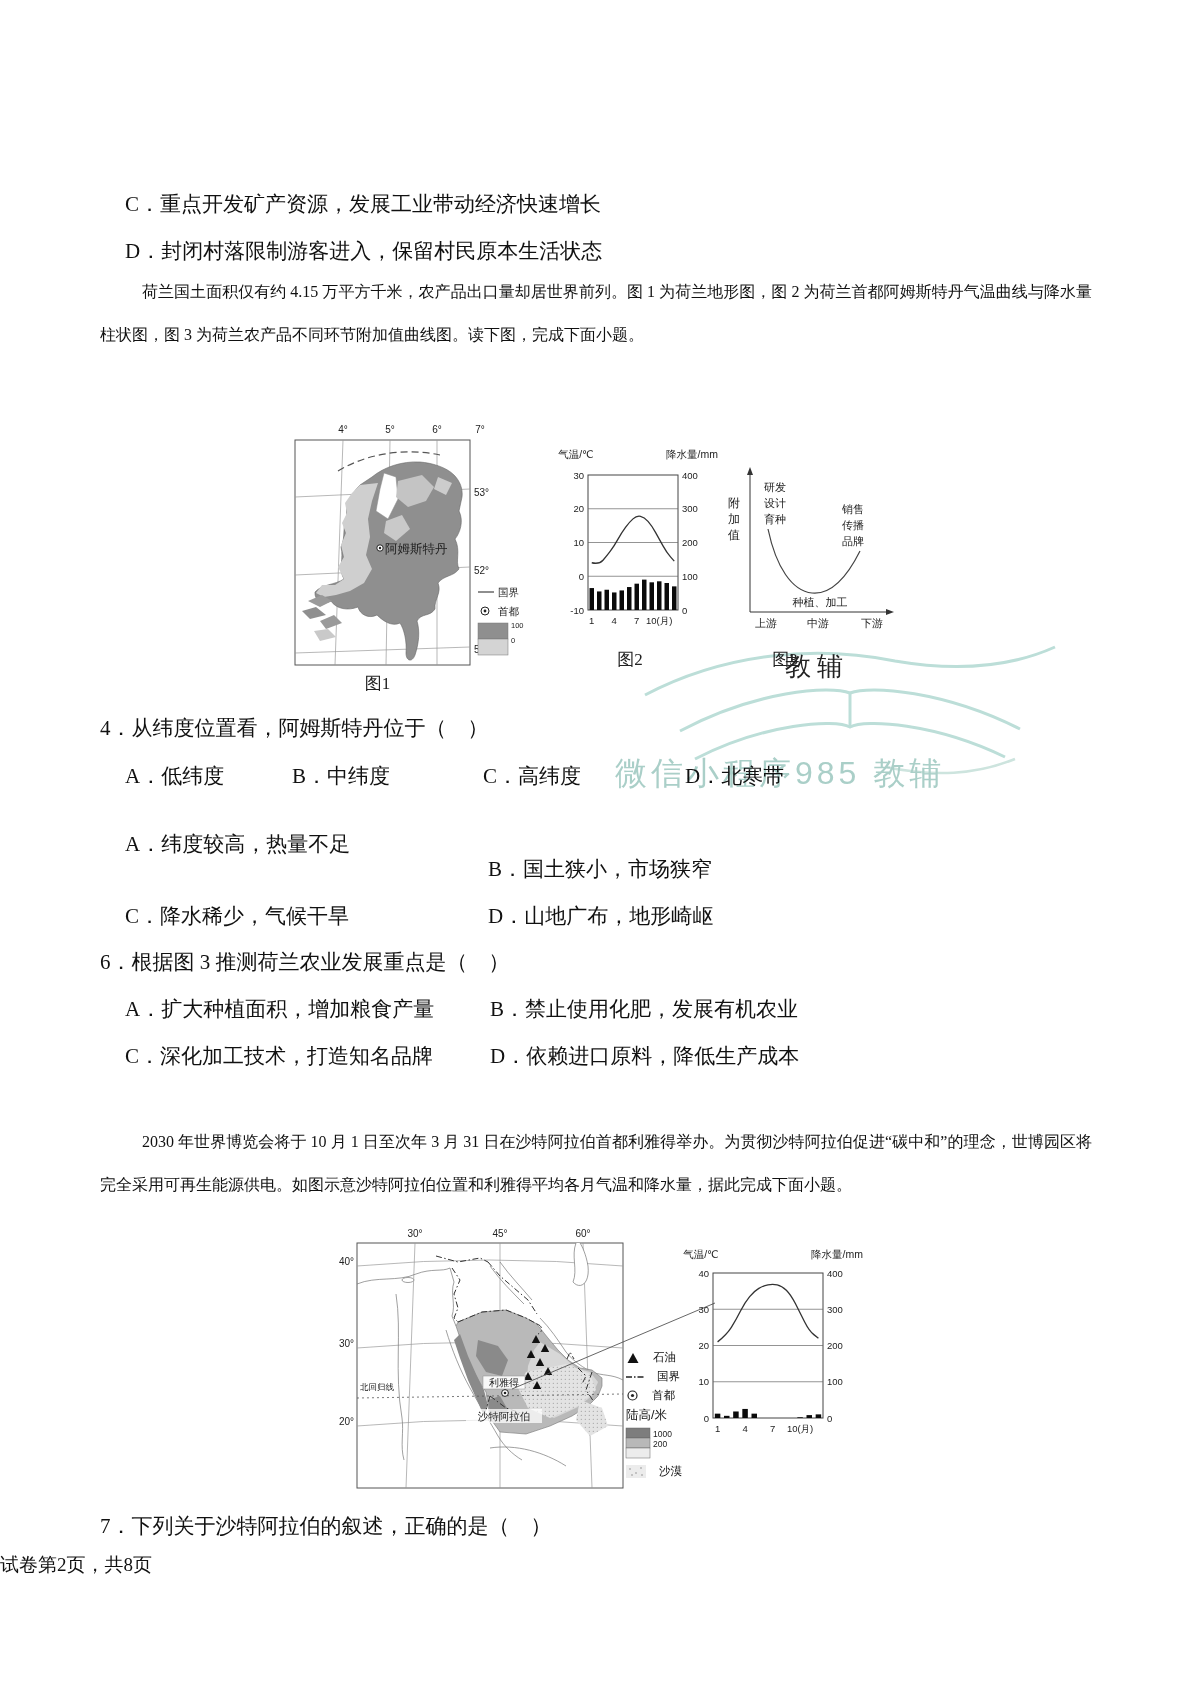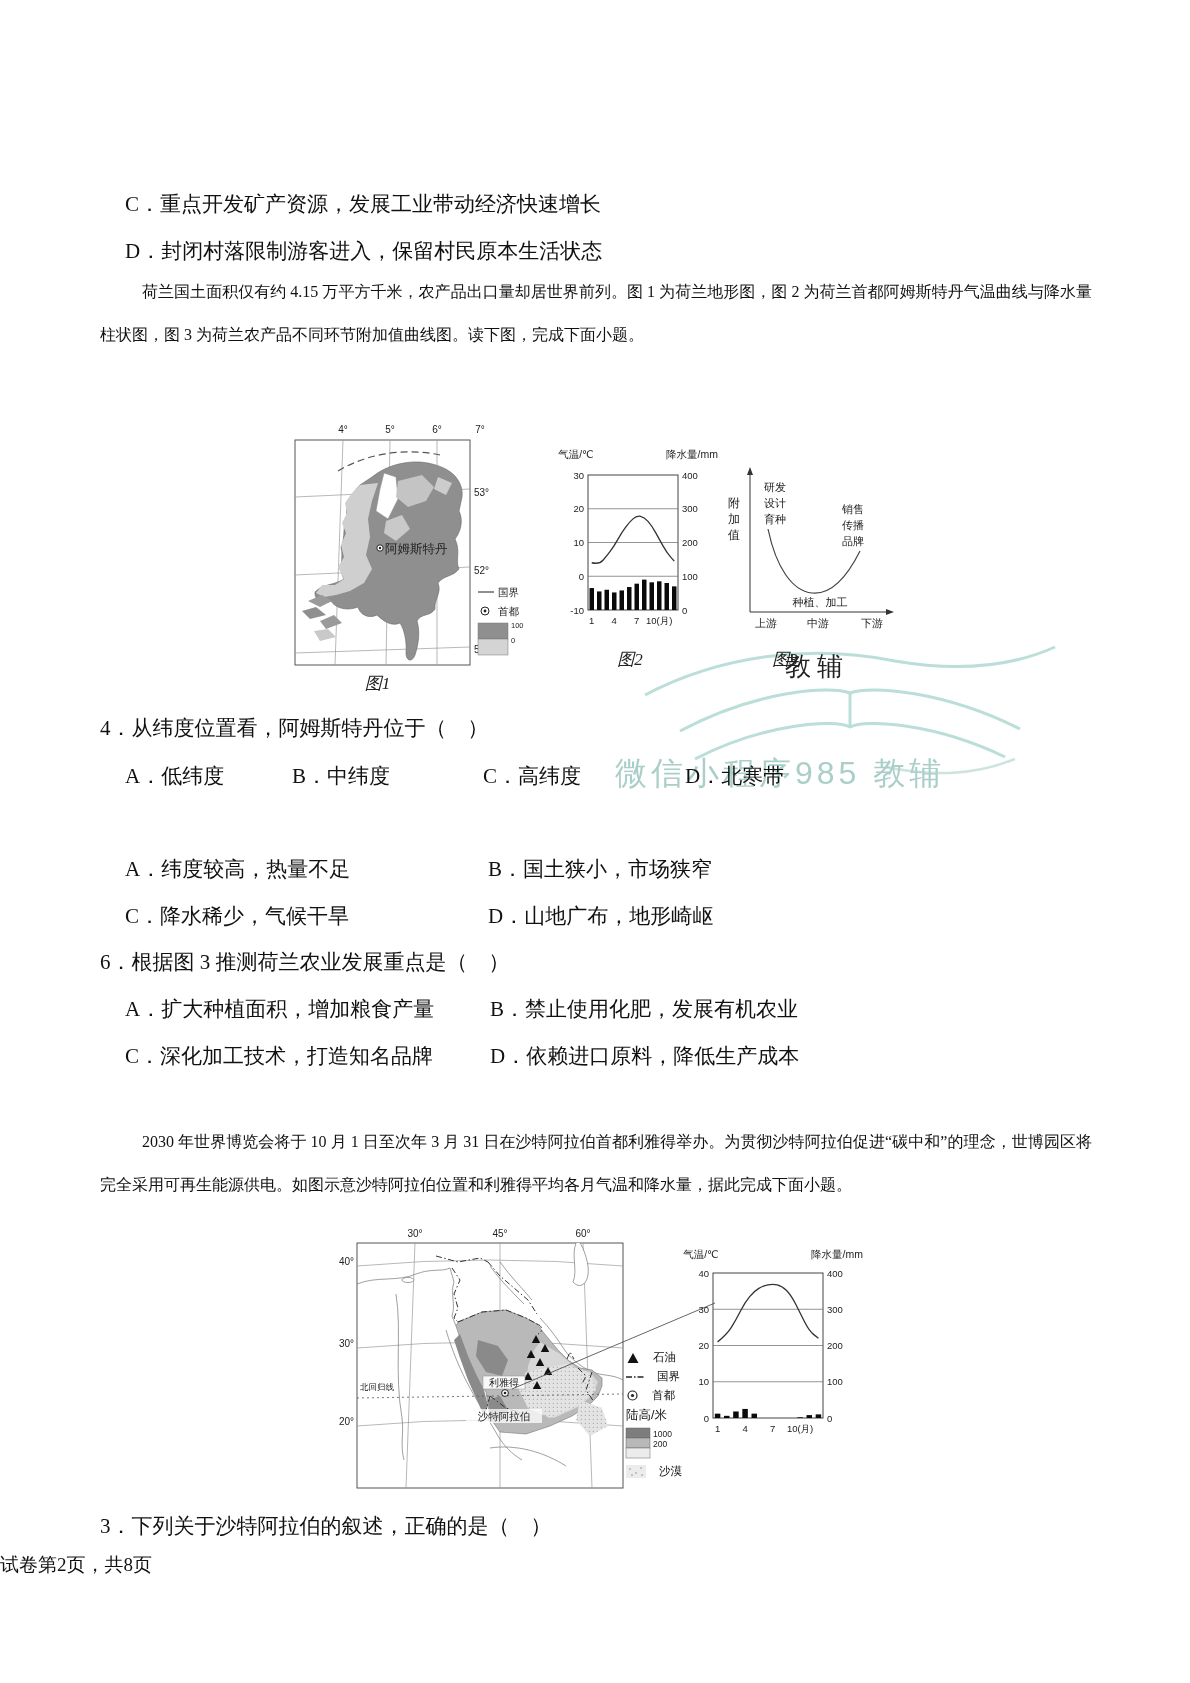--- a/index.html
+++ b/index.html
@@ -1,21 +1,21 @@
 <!DOCTYPE html>
 <html><head>
 <meta charset="utf-8">
 <style>
   html,body{margin:0;padding:0;background:#e8e8e8;}
   .page{position:relative;width:1190px;height:1683px;background:#ffffff;margin:0 auto;overflow:hidden;
         font-family:"Liberation Serif","DejaVu Serif",serif;color:#111;}
   .line{position:absolute;font-size:21px;white-space:nowrap;z-index:2;}
   .para{position:absolute;left:100px;width:992px;font-size:16px;line-height:43px;
         text-align:justify;text-indent:42px;z-index:2;}
-  .caption{position:absolute;font-size:17px;color:#222;text-align:center;z-index:2;font-style:italic;}
+  .caption{position:absolute;font-size:17px;color:#222;text-align:center;z-index:2;}
   .footer{position:absolute;top:1552px;left:0;width:100%;text-align:left;font-size:19px;z-index:2;}
   svg{position:absolute;overflow:visible;z-index:2;}
   svg text{font-family:"Liberation Sans","DejaVu Sans",sans-serif;fill:#222;}
   .wm-text{position:absolute;left:615px;top:752px;font-size:32px;letter-spacing:4px;
            color:#aacfc8;z-index:1;white-space:nowrap;font-family:"Liberation Sans",sans-serif;}
   .wm-logo{z-index:1;}
   .slegend{position:absolute;left:626px;top:1350px;font-size:11.5px;z-index:2;
            font-family:"Liberation Sans","DejaVu Sans",sans-serif;}
   .slegend .row{display:flex;align-items:center;gap:13px;margin-bottom:4px;}
   .slegend svg{position:static;}
@@ -156,21 +156,21 @@
     <text x="162" y="172" font-size="11" text-anchor="middle">下游</text>
   </svg>
   <div class="caption" style="left:710px;top:648px;width:150px">图3</div>
 
   <div class="line" style="left:100px;top:714px">4．从纬度位置看，阿姆斯特丹位于（　）</div>
   <div class="line" style="left:125px;top:762px">A．低纬度</div>
   <div class="line" style="left:292px;top:762px">B．中纬度</div>
   <div class="line" style="left:483px;top:762px">C．高纬度</div>
   <div class="line" style="left:685px;top:762px">D．北寒带</div>
 
-  <div class="line" style="left:125px;top:855px">A．纬度较高，热量不足</div>
+  <div class="line" style="left:125px;top:830px">A．纬度较高，热量不足</div>
   <div class="line" style="left:488px;top:855px">B．国土狭小，市场狭窄</div>
   <div class="line" style="left:125px;top:902px">C．降水稀少，气候干旱</div>
   <div class="line" style="left:488px;top:902px">D．山地广布，地形崎岖</div>
 
   <div class="line" style="left:100px;top:948px">6．根据图 3 推测荷兰农业发展重点是（　）</div>
   <div class="line" style="left:125px;top:995px">A．扩大种植面积，增加粮食产量</div>
   <div class="line" style="left:490px;top:995px">B．禁止使用化肥，发展有机农业</div>
   <div class="line" style="left:125px;top:1042px">C．深化加工技术，打造知名品牌</div>
   <div class="line" style="left:490px;top:1042px">D．依赖进口原料，降低生产成本</div>
 
@@ -331,16 +331,16 @@
       <rect x="122.33333333333333" y="172.275" width="5.499999999999999" height="0.725" fill="#0a0a0a"></rect>
       <rect x="131.5" y="170.1" width="5.499999999999999" height="2.9" fill="#0a0a0a"></rect>
       <rect x="140.66666666666666" y="169.375" width="5.499999999999999" height="3.625" fill="#0a0a0a"></rect>
       <path d="M42.583333333333336,96.875 Q51.75,89.625 56.33333333333333,82.375 Q60.916666666666664,75.125 65.5,66.0625 Q70.08333333333333,57 74.66666666666666,51.5625 Q79.25,46.125 83.83333333333333,43.40625 Q88.41666666666666,40.6875 93,39.78125 Q97.58333333333333,38.875 102.16666666666666,39.78125 Q106.75,40.6875 111.33333333333333,45.21875 Q115.91666666666666,49.75 120.5,58.8125 Q125.08333333333333,67.875 129.66666666666666,76.9375 Q134.25,86 138.83333333333331,89.625 L143.41666666666666,93.25" fill="none" stroke="#333" stroke-width="1.3"></path>
       <text x="42.583333333333336" y="187" text-anchor="middle" font-size="9.5">1</text>
       <text x="70.08333333333333" y="187" text-anchor="middle" font-size="9.5">4</text>
       <text x="97.58333333333333" y="187" text-anchor="middle" font-size="9.5">7</text>
       <text x="125.08333333333333" y="187" text-anchor="middle" font-size="9.5">10(月)</text>
     </svg>
 
-  <div class="line" style="left:100px;top:1512px">3．下列关于沙特阿拉伯的叙述，正确的是（　）</div>
+  <div class="line" style="left:100px;top:1512px">7．下列关于沙特阿拉伯的叙述，正确的是（　）</div>
   <div class="footer">试卷第2页，共8页</div>
 
 </div>
 
 </body></html>

